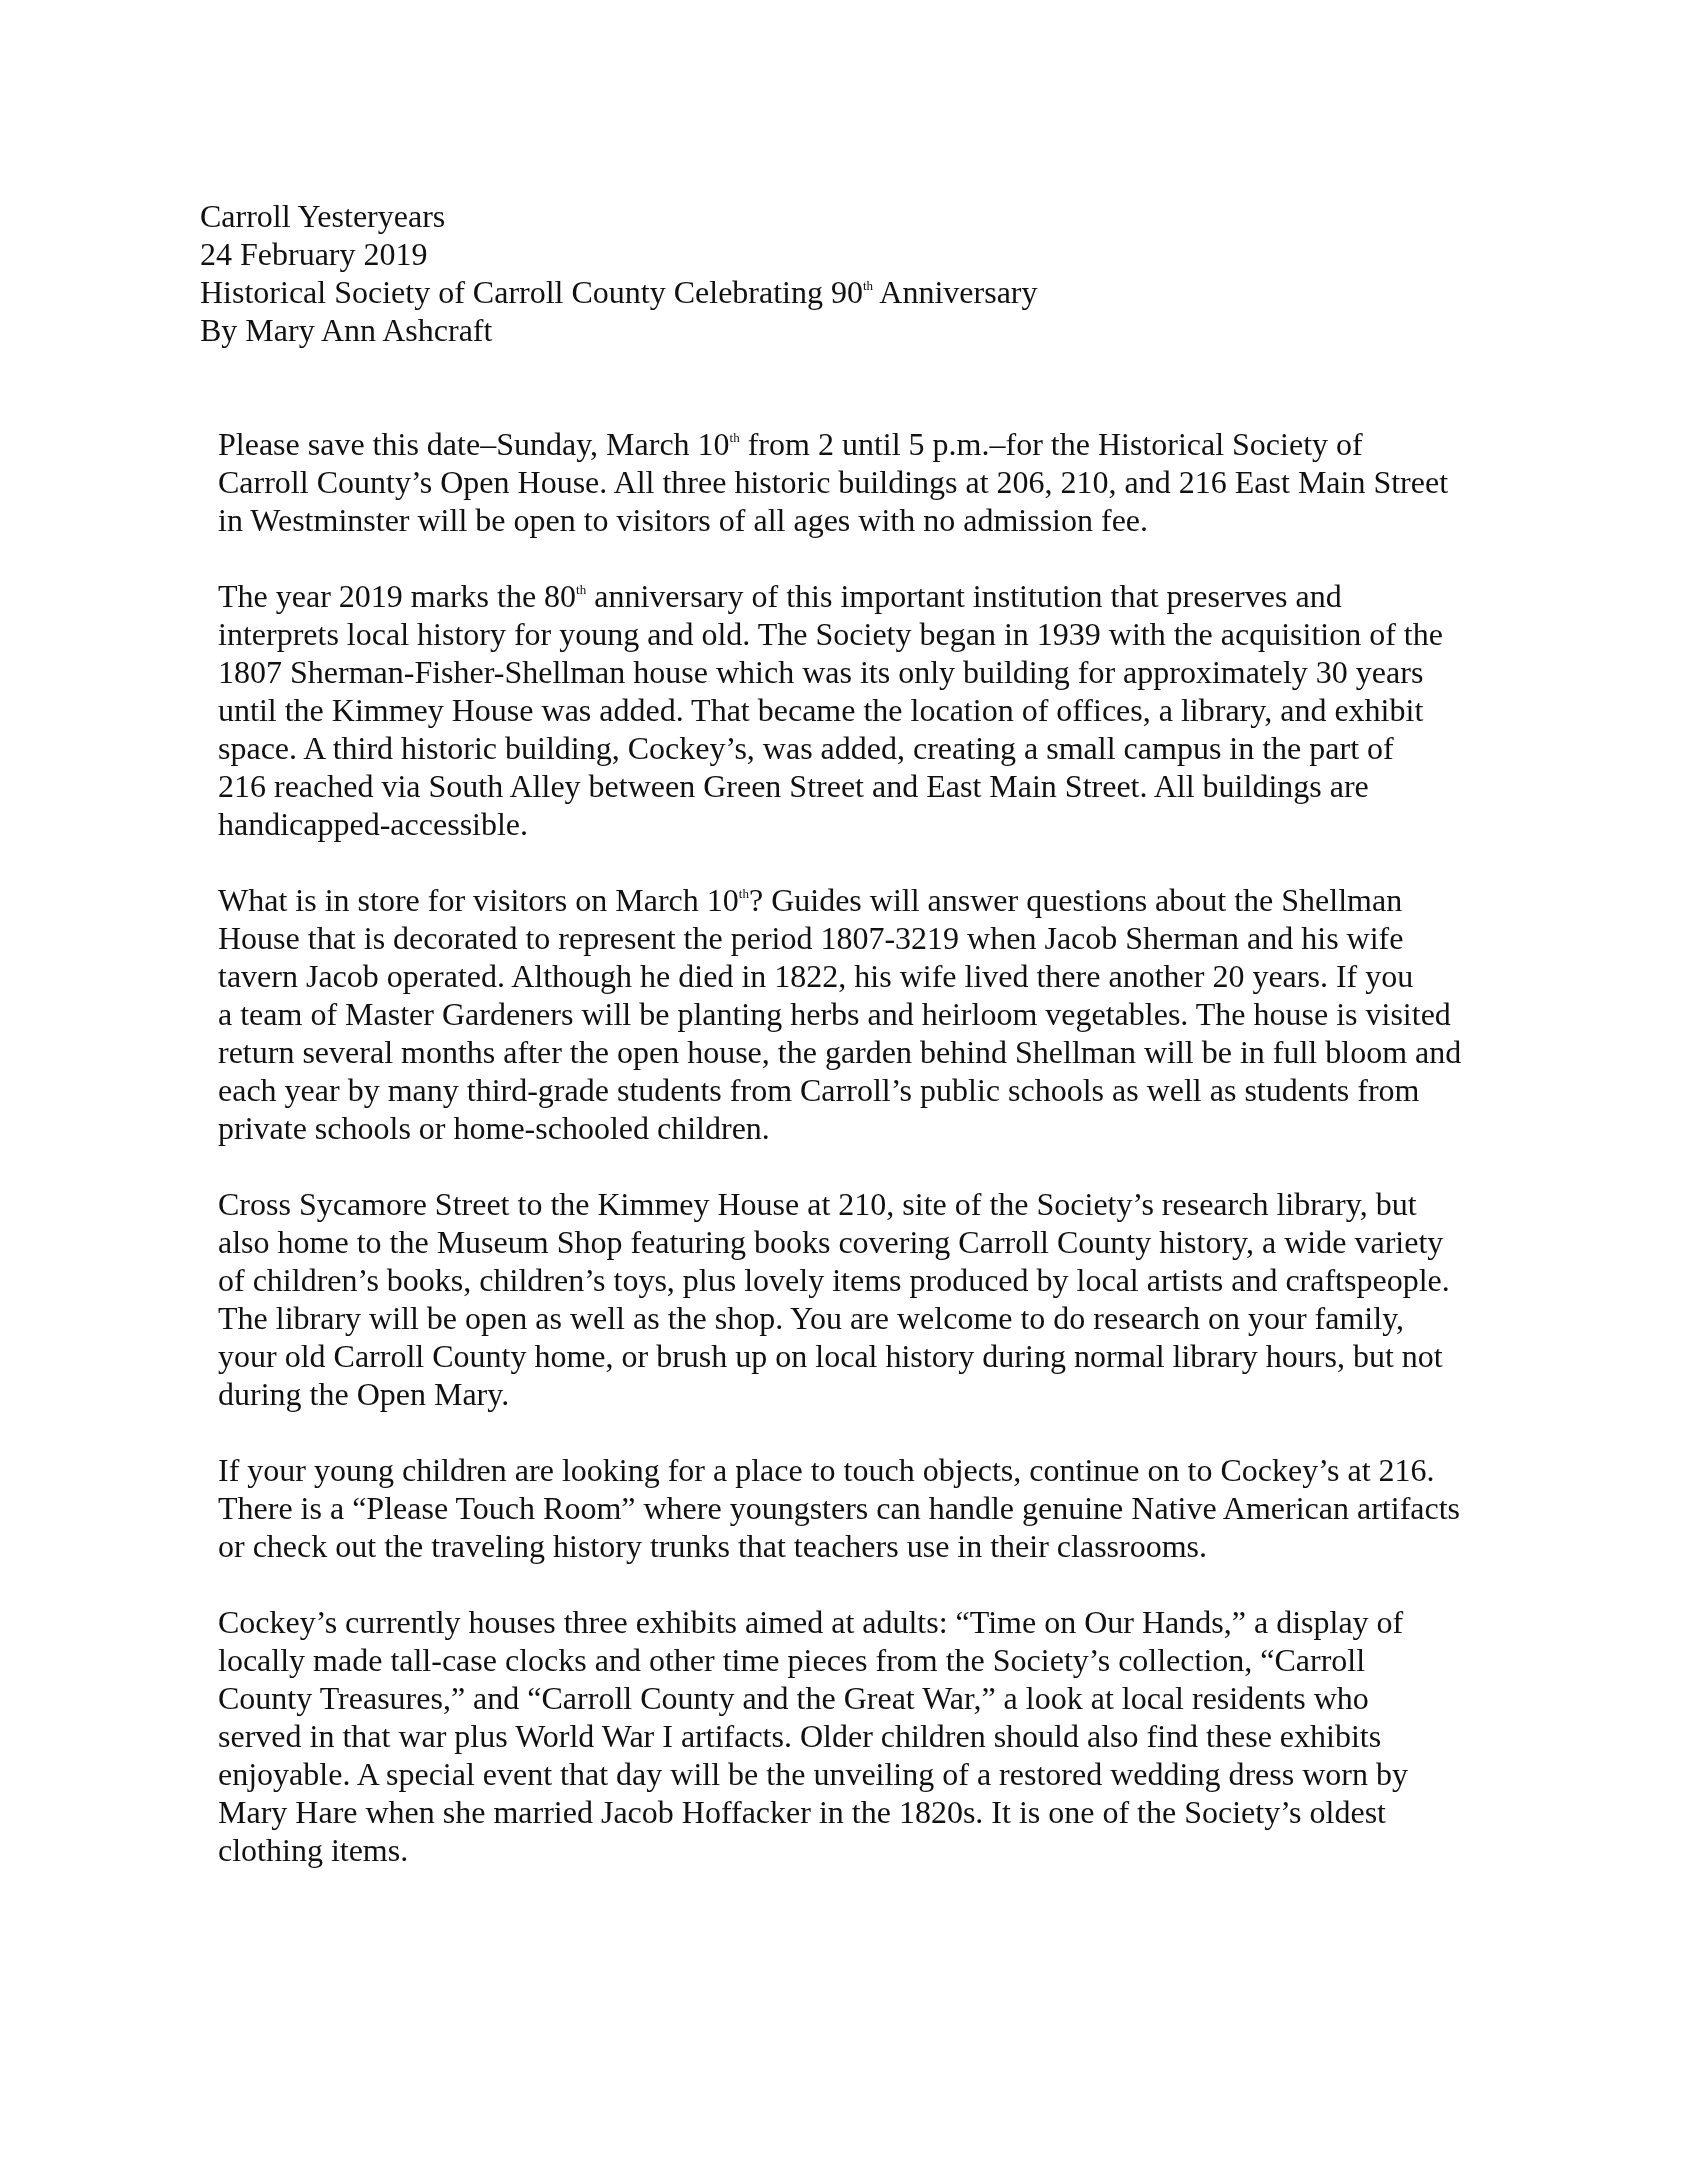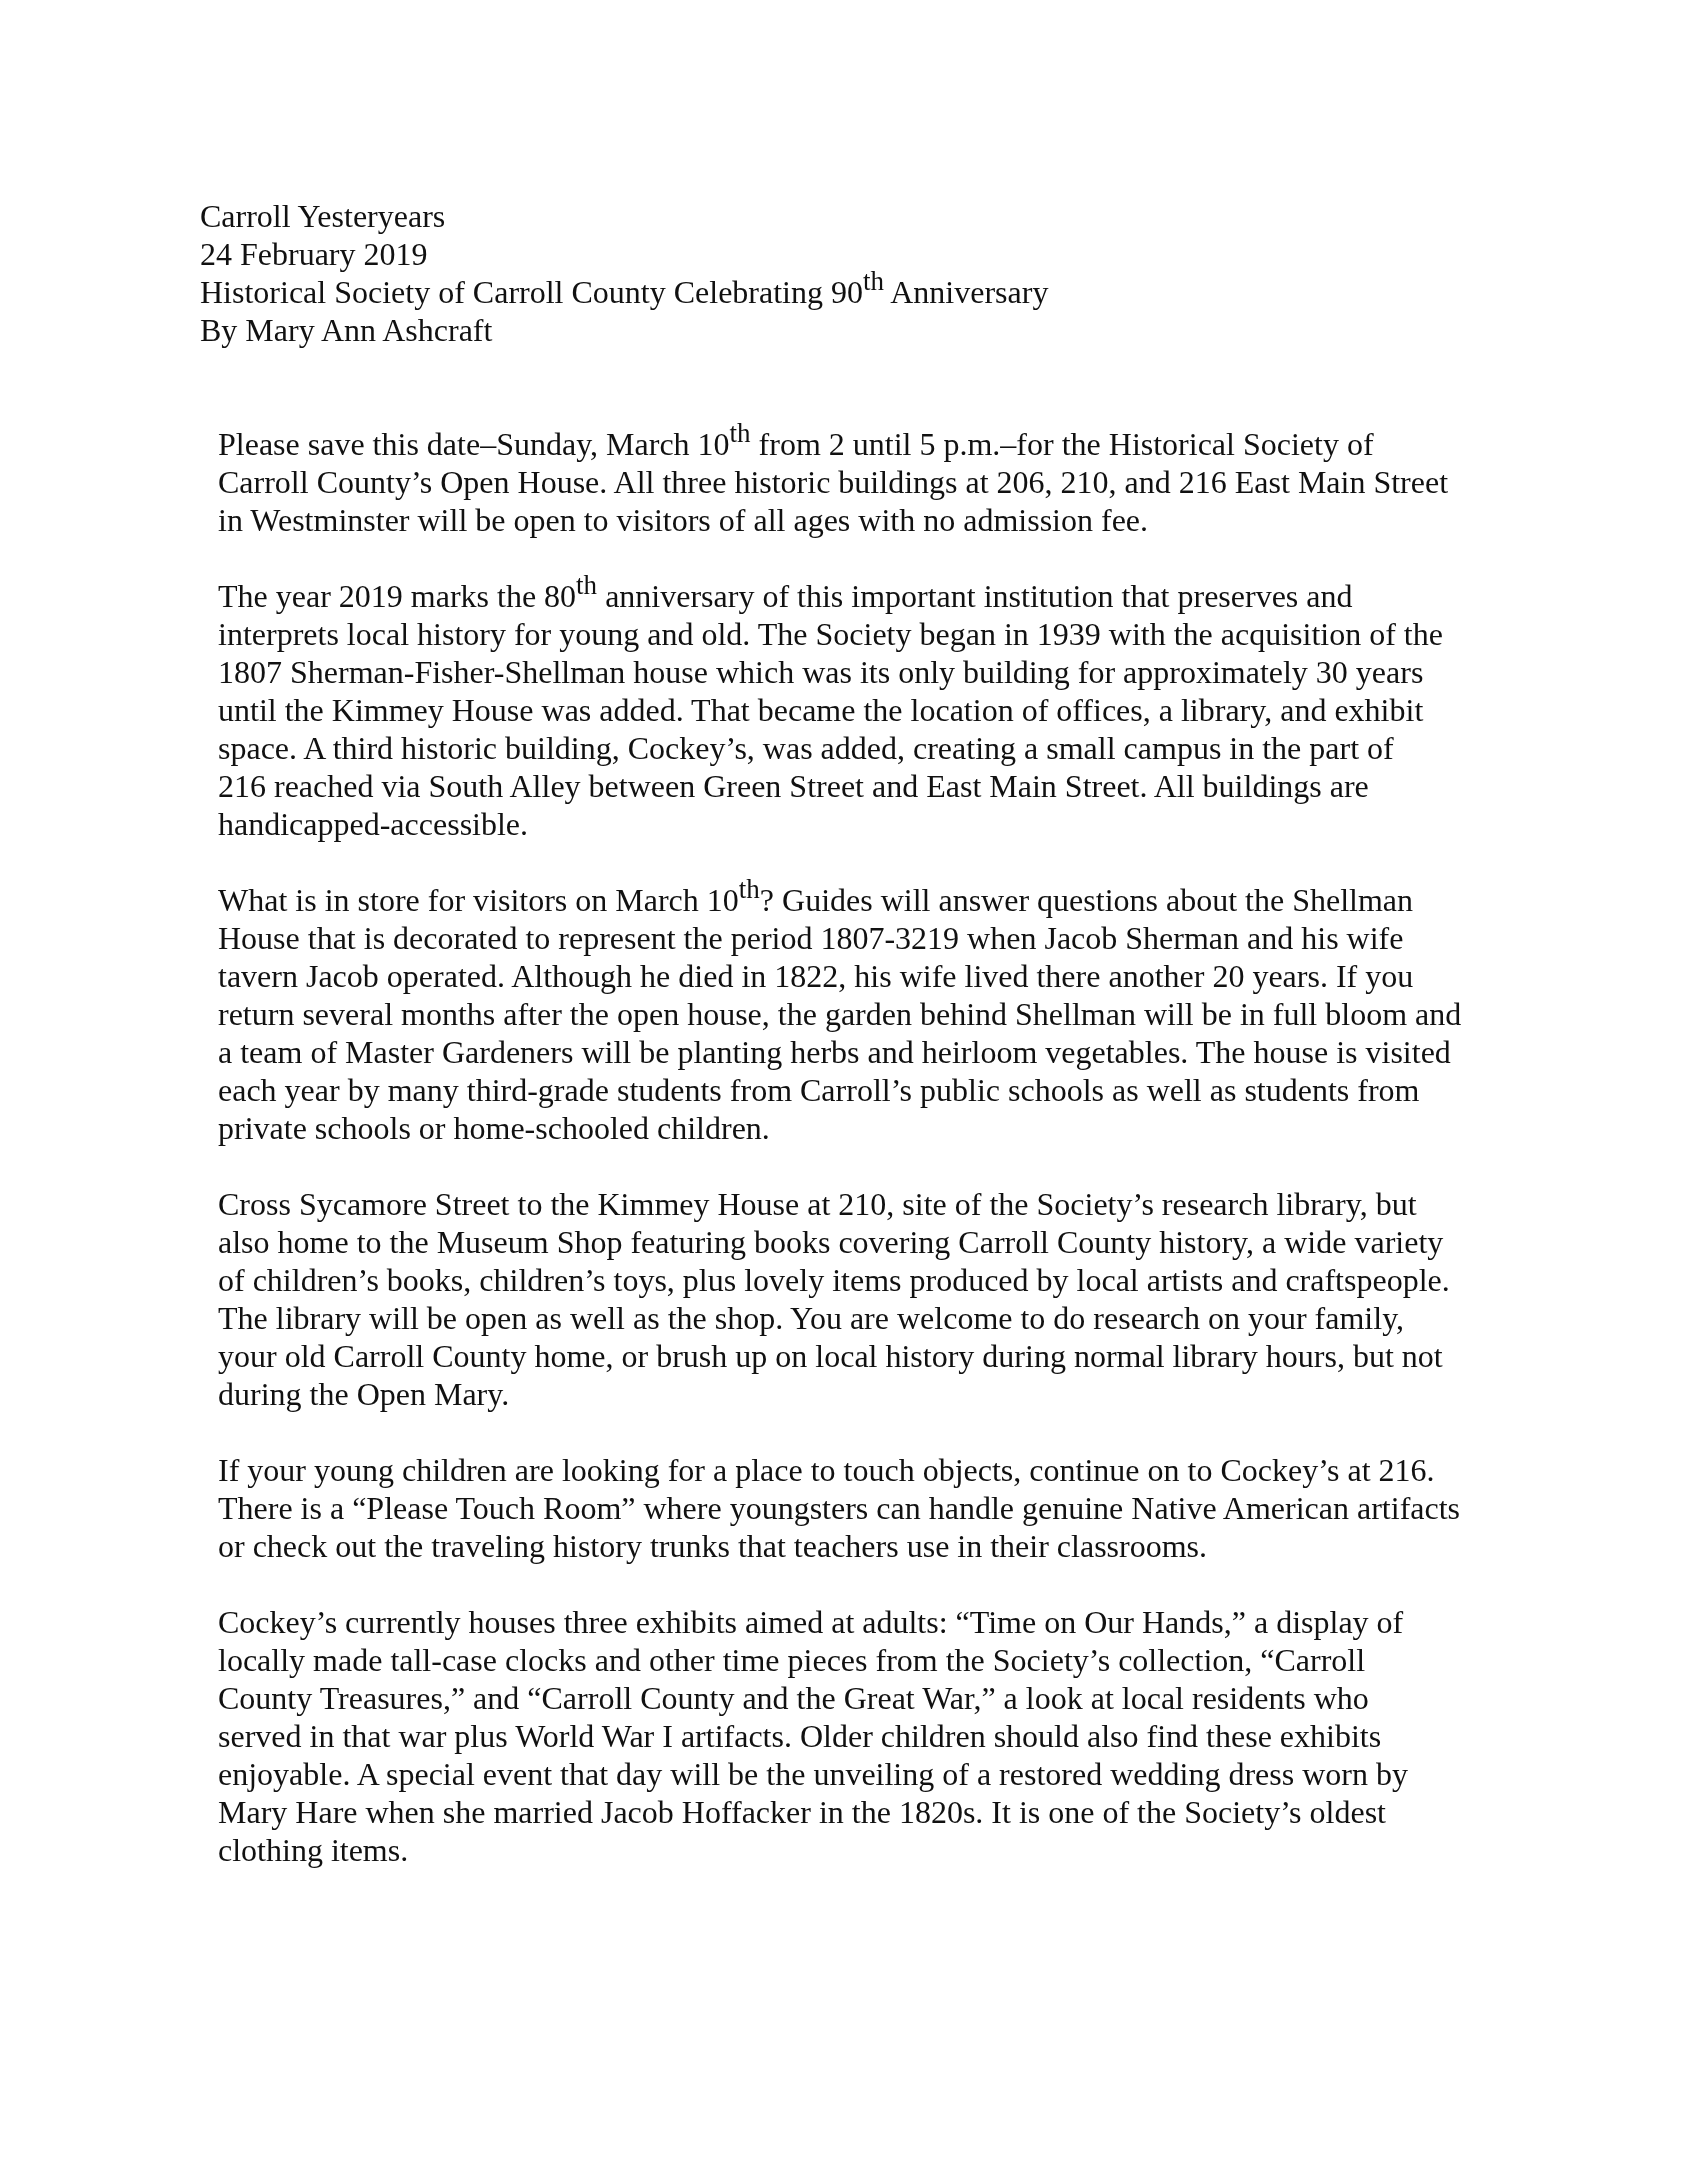--- a/index.html
+++ b/index.html
@@ -34,21 +34,21 @@
       height: 76px;
     }
     .para {
       margin: 0 0 38px 18px;
     }
     .para .ln {
       display: block;
       white-space: nowrap;
     }
     sup {
-      font-size: 27px;
+      font-size: 13px;
       line-height: 0;
       position: relative;
       top: -1.4px;
       vertical-align: super;
     }
   </style>
 </head>
 <body>
 
 <div class="page">
@@ -71,22 +71,22 @@
         <span class="ln">1807 Sherman-Fisher-Shellman house which was its only building for approximately 30 years</span>
         <span class="ln">until the Kimmey House was added. That became the location of offices, a library, and exhibit</span>
         <span class="ln">space. A third historic building, Cockey’s, was added, creating a small campus in the part of</span>
         <span class="ln">216 reached via South Alley between Green Street and East Main Street. All buildings are</span>
         <span class="ln">handicapped-accessible.</span>
       </p>
       <p class="para">
         <span class="ln"><span>What is in store for visitors on March 10</span><sup>th</sup><span>? Guides will answer questions about the Shellman</span></span>
         <span class="ln">House that is decorated to represent the period 1807-3219 when Jacob Sherman and his wife</span>
         <span class="ln">tavern Jacob operated. Although he died in 1822, his wife lived there another 20 years. If you</span>
+        <span class="ln">a team of Master Gardeners will be planting herbs and heirloom vegetables. The house is visited</span>
         <span class="ln">return several months after the open house, the garden behind Shellman will be in full bloom and</span>
-        <span class="ln">a team of Master Gardeners will be planting herbs and heirloom vegetables. The house is visited</span>
         <span class="ln">each year by many third-grade students from Carroll’s public schools as well as students from</span>
         <span class="ln">private schools or home-schooled children.</span>
       </p>
       <p class="para">
         <span class="ln">Cross Sycamore Street to the Kimmey House at 210, site of the Society’s research library, but</span>
         <span class="ln">also home to the Museum Shop featuring books covering Carroll County history, a wide variety</span>
         <span class="ln">of children’s books, children’s toys, plus lovely items produced by local artists and craftspeople.</span>
         <span class="ln">The library will be open as well as the shop. You are welcome to do research on your family,</span>
         <span class="ln">your old Carroll County home, or brush up on local history during normal library hours, but not</span>
         <span class="ln">during the Open Mary.</span>

